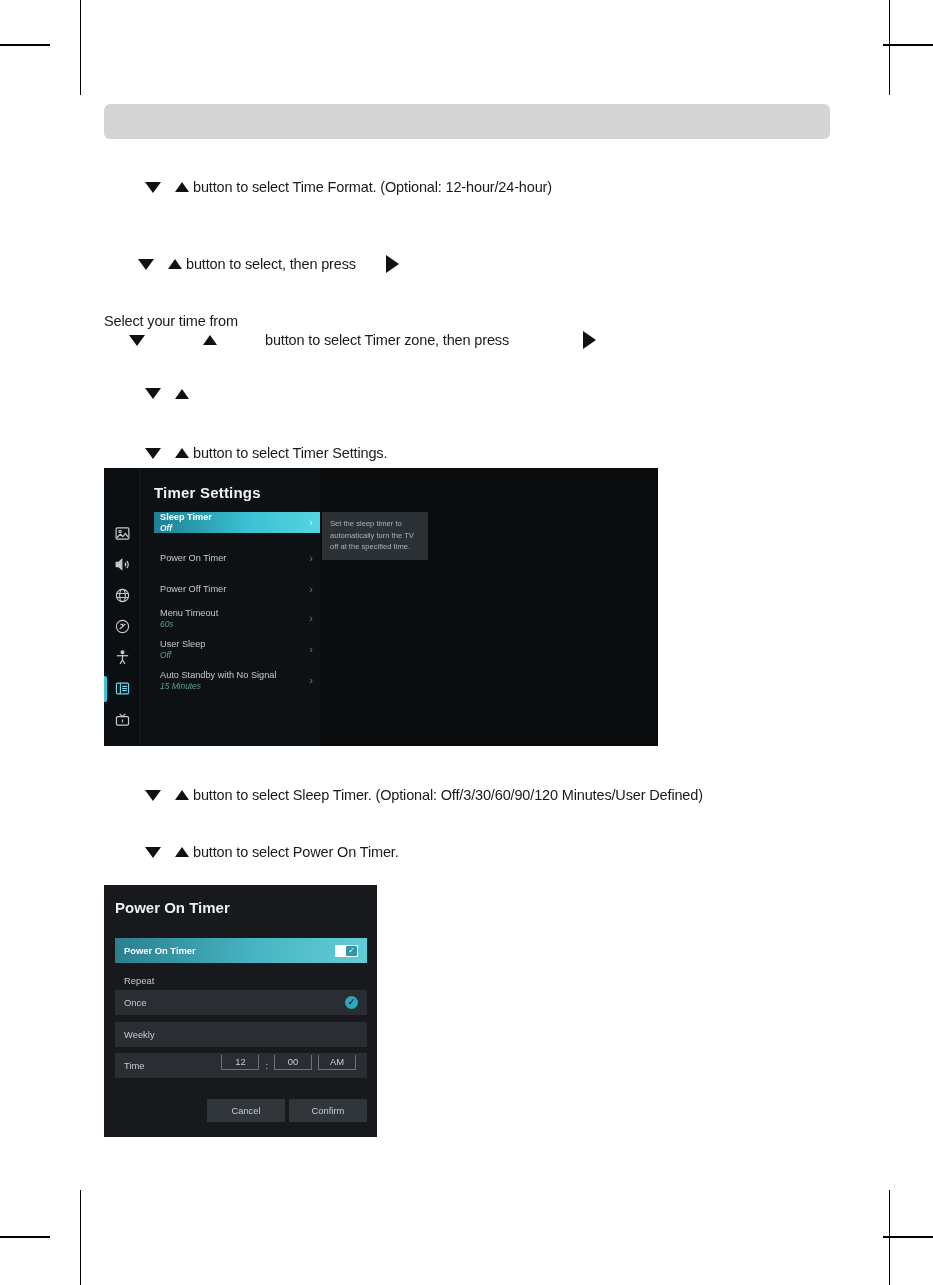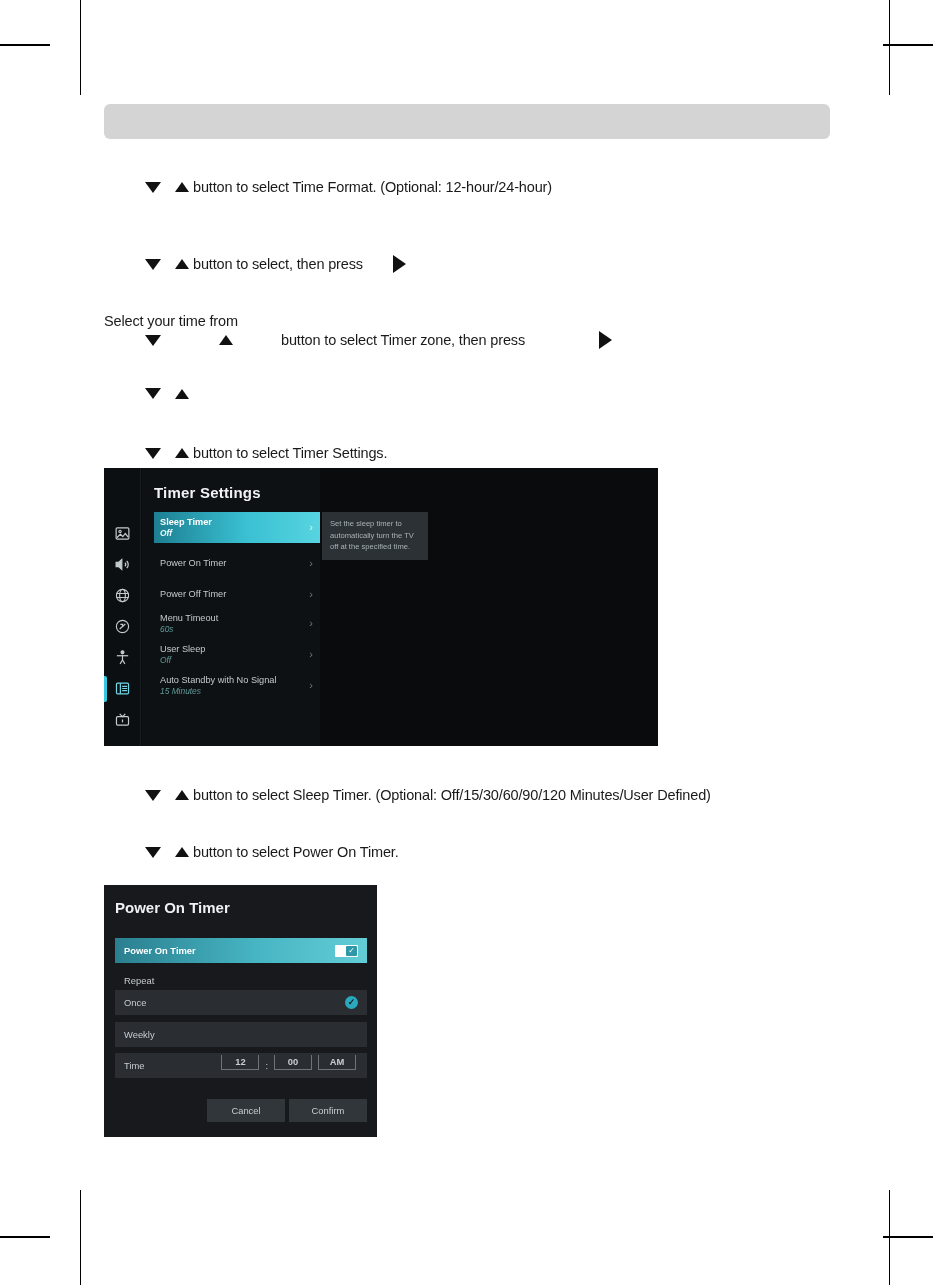--- a/index.html
+++ b/index.html
@@ -142,21 +142,21 @@
     font-size: 15px;
     font-weight: bold;
     color: #f0f2f3;
     letter-spacing: 0.2px;
   }
 
   .menu-row {
     position: absolute;
     left: 50px;
     width: 166px;
-    height: 31px;
+    height: 21px;
     display: flex;
     align-items: center;
     padding-left: 6px;
     padding-right: 7px;
   }
   .menu-row.sel {
     background: linear-gradient(90deg, #1d7f92 0%, #39c0d2 55%, #57d4e0 100%);
   }
   .menu-texts { flex: 1 1 auto; min-width: 0; }
   .menu-label {
@@ -276,21 +276,20 @@
     width: 38px;
     text-align: center;
     font-size: 9.4px;
     color: #c9ced3;
     border-bottom: 1px solid #6d757b;
     border-left: 1px solid #6d757b;
     border-right: 1px solid #6d757b;
     padding: 1px 0 2px;
     position: relative;
     top: -3px;
-    font-weight: bold;
   }
   .colon { font-size: 9.4px; color: #c9ced3; }
 
   .pot-btn {
     position: absolute;
     width: 78px;
     height: 23px;
     background: #31363b;
     display: flex;
     align-items: center;
@@ -314,30 +313,30 @@
   <div class="crop crop-h crop-br-h"></div>
 
   <div class="header-band"></div>
 
   <div class="instr" style="left:145px; top:179px;">
     <span class="tri tri-down"></span>
     <span class="tri tri-up"></span>
     <span class="txt">button to select Time Format. (Optional: 12-hour/24-hour)</span>
   </div>
 
-  <div class="instr" style="left:145px; top:255px;text-align:right;">
+  <div class="instr" style="left:138px; top:255px;text-align:right;">
     <span class="tri tri-down"></span>
     <span class="tri tri-up"></span>
     <span class="txt">button to select, then press</span>
     <span class="tri tri-right"></span>
   </div>
 
   <div class="sect-label">Select your time from</div>
 
-  <div class="instr" style="left:145px; top:331px;gap:44px;">
+  <div class="instr" style="left:129px; top:331px;gap:44px;">
     <span class="tri tri-down"></span>
     <span class="tri tri-up"></span>
     <span class="txt">button to select Timer zone, then press</span>
     <span class="tri tri-right"></span>
   </div>
 
   <div class="instr" style="left:145px; top:388px;">
     <span class="tri tri-down"></span>
     <span class="tri tri-up"></span>
   </div>
@@ -475,21 +474,21 @@
     </div>
 
     <div class="tooltip">
       <p>Set the sleep timer to automatically turn the TV off at the specified time.</p>
     </div>
   </div>
 
   <div class="instr" style="left:145px; top:787px;">
     <span class="tri tri-down"></span>
     <span class="tri tri-up"></span>
-    <span class="txt">button to select Sleep Timer. (Optional: Off/15/30/60/90/120 Minutes/User Defined)</span>
+    <span class="txt">button to select Sleep Timer. (Optional: Off/3/30/60/90/120 Minutes/User Defined)</span>
   </div>
 
   <div class="instr" style="left:145px; top:844px;">
     <span class="tri tri-down"></span>
     <span class="tri tri-up"></span>
     <span class="txt">button to select Power On Timer.</span>
   </div>
 
   <div class="pot-shot">
 

